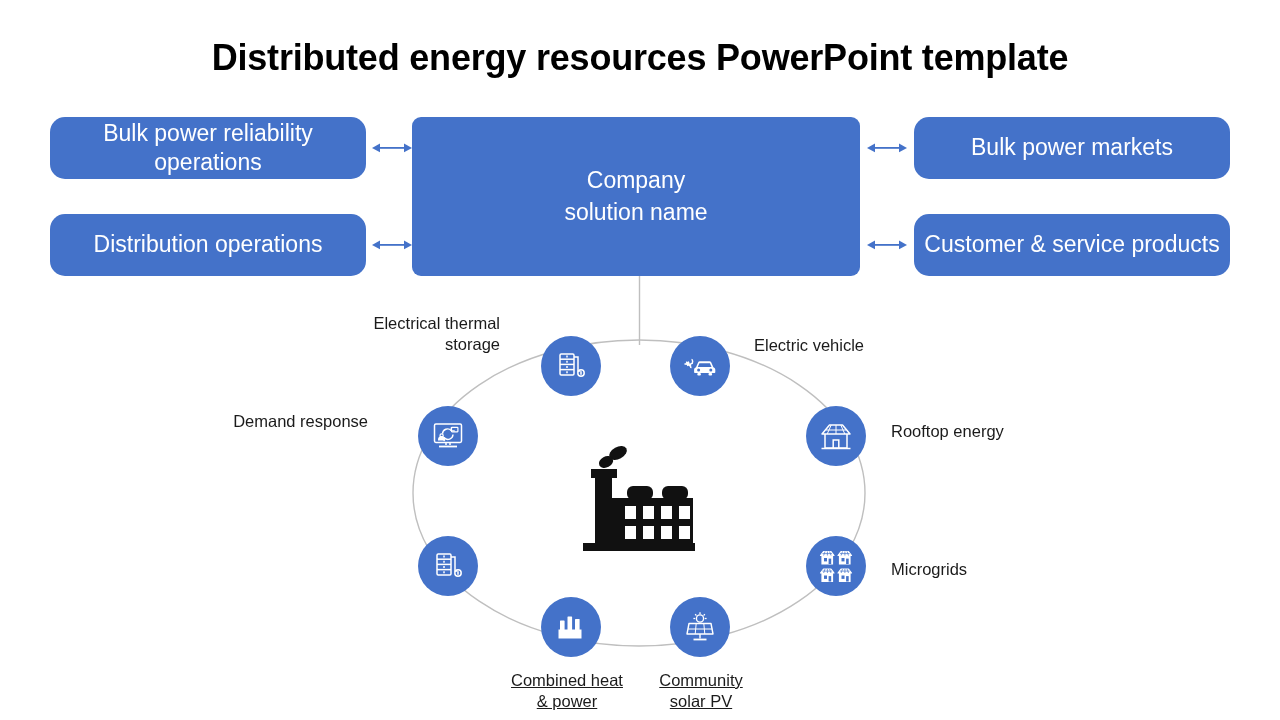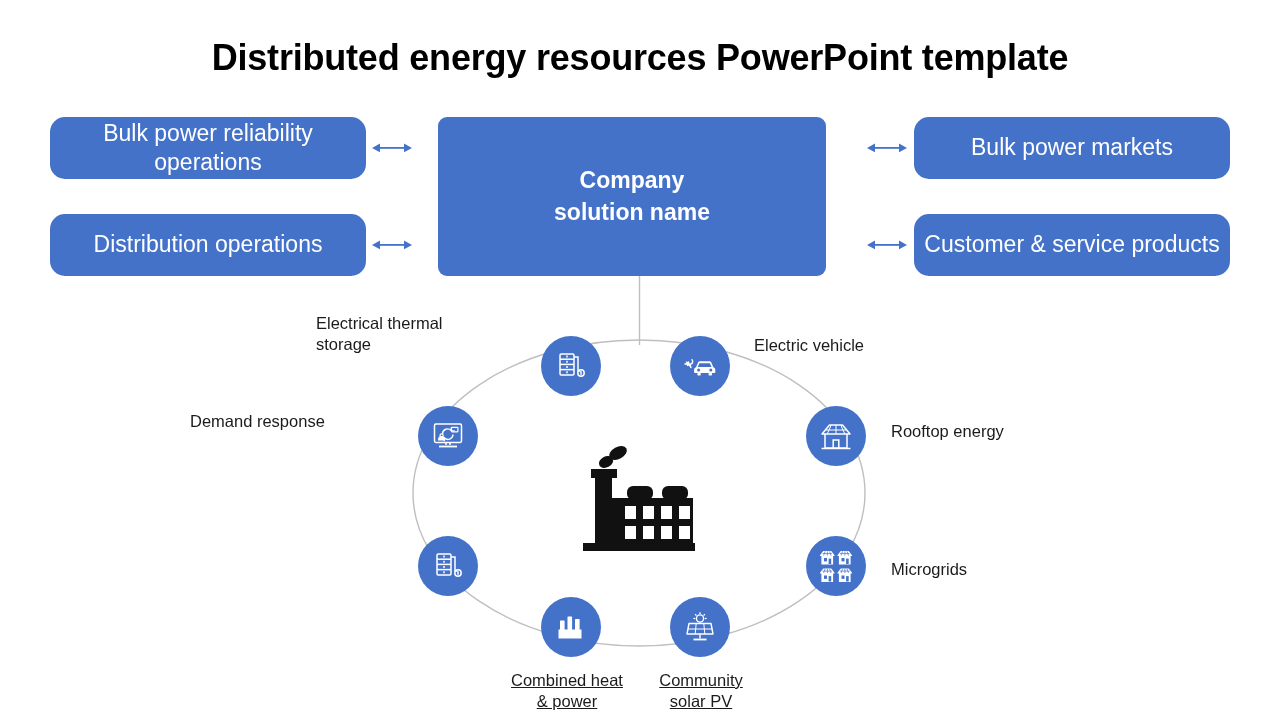--- a/index.html
+++ b/index.html
@@ -37,26 +37,25 @@
     font-size: 23px;
     line-height: 1.28;
     padding: 4px 10px;
   }
   .box-side { width: 316px; height: 62px; }
   .box-left-top   { left: 50px;  top: 117px; }
   .box-left-bot   { left: 50px;  top: 214px; }
   .box-right-top  { left: 914px; top: 117px; }
   .box-right-bot  { left: 914px; top: 214px; }
   .box-center {
-    left: 438px; top: 117px;
-    width: 388px; height: 159px;
+    left: 412px; top: 117px;
+    width: 448px; height: 159px;
     font-size: 23px;
     line-height: 1.35;
     border-radius: 9px;
-    font-weight: bold;
   }
 
   
   .arrow {
     position: absolute;
     width: 42px; height: 20px;
     color: #4472C9;
     display: flex; align-items: center; justify-content: center;
   }
   .arrow svg { display: block; }
@@ -84,21 +83,21 @@
 
   
   .nlabel {
     position: absolute;
     font-size: 16.5px;
     color: #1b1b1b;
     line-height: 1.28;
     white-space: pre-line;
   }
   .nlabel.right { text-align: left; }
-  .nlabel.left  { }
+  .nlabel.left  { text-align: right; }
   .nlabel.cen   { text-align: center; text-decoration: underline; }
 
   
   .factory {
     position: absolute;
     left: 575px; top: 438px;
     width: 128px; height: 118px;
   }
 </style>
 </head>

